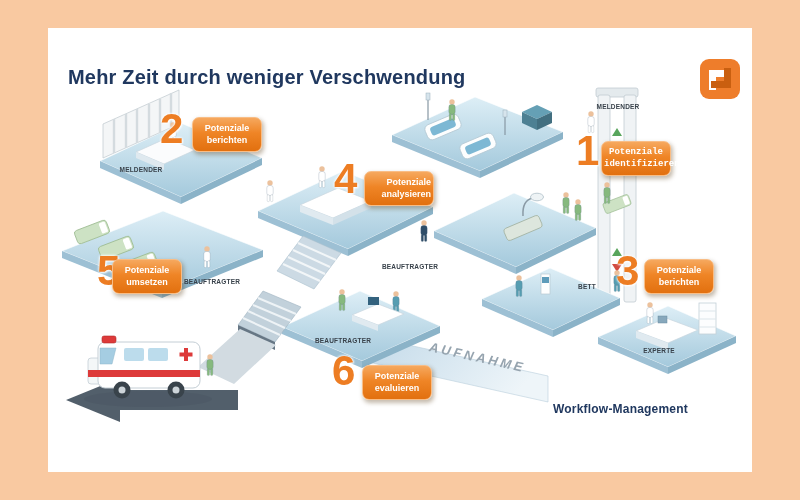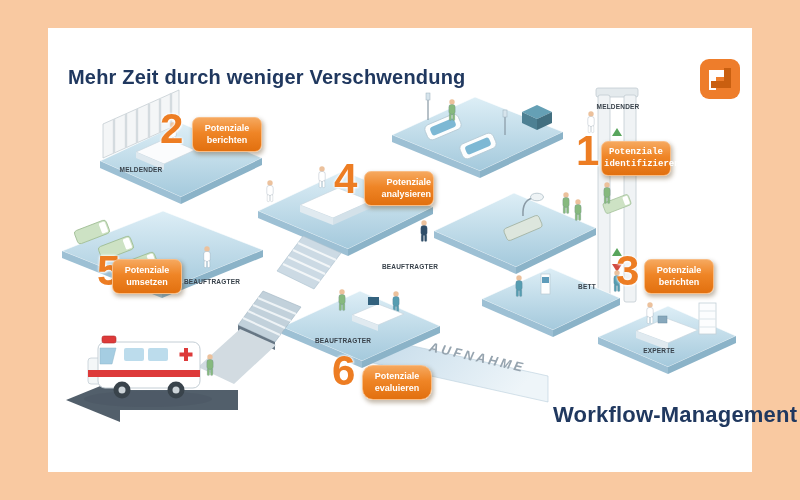--- a/index.html
+++ b/index.html
@@ -1,21 +1,21 @@
 <!DOCTYPE html>
 <html><head>
 <meta charset="utf-8">
 <style>
   html,body{margin:0;padding:0;}
   .canvas{position:relative;width:800px;height:500px;background:#f9c9a1;overflow:hidden;
           font-family:"Liberation Sans",sans-serif;}
   .slide{position:absolute;left:48px;top:28px;width:704px;height:444px;background:#ffffff;}
   .scene{position:absolute;left:0;top:0;pointer-events:none;}
   .title{position:absolute;left:68px;top:66px;font-size:20px;font-weight:600;color:#20385f;letter-spacing:.2px;}
-  .footer{position:absolute;left:553px;top:402px;font-size:22px;font-weight:600;color:#20385f;letter-spacing:.2px;}
+  .footer{position:absolute;left:553px;top:402px;font-size:12px;font-weight:600;color:#20385f;letter-spacing:.2px;}
   .logo{position:absolute;left:698px;top:57px;}
   .step-num{position:absolute;font-size:42px;font-weight:bold;color:#ed7d23;line-height:1;
             text-shadow:0 0 3px #fff,0 0 3px #fff,1px 1px 2px rgba(255,255,255,.9);}
   .callout{position:absolute;width:64px;padding:5px 2px;background:linear-gradient(180deg,#f6a85e 0%,#ef8526 45%,#e2700f 100%);
            border:1px solid #f8bd86;border-radius:7px;color:#fff;font-weight:bold;font-size:9px;
            text-align:center;line-height:1.3;box-shadow:1.5px 2.5px 4px rgba(90,60,20,.35);}
   .role{position:absolute;font-size:6.5px;font-weight:700;color:#39424b;letter-spacing:.2px;text-align:center;white-space:nowrap;}
   .aufnahme{position:absolute;left:428px;top:352px;width:120px;font-size:13px;font-weight:700;font-style:italic;
             color:#96a4af;letter-spacing:3px;transform:rotate(12.5deg);}
 </style>
@@ -247,21 +247,21 @@
   <div class="step-num" style="left:616px;top:250px;">3</div>
   <div class="step-num" style="left:334px;top:158px;">4</div>
   <div class="step-num" style="left:97px;top:250px;">5</div>
   <div class="step-num" style="left:332px;top:350px;">6</div>
 
   <div class="callout" style="left:601px;top:141px;font-family:Liberation Mono, monospace;">Potenziale identifizieren</div>
   <div class="callout" style="left:192px;top:117px;">Potenziale berichten</div>
   <div class="callout" style="left:644px;top:259px;">Potenziale berichten</div>
   <div class="callout" style="left:364px;top:171px;text-align:right;">Potenziale analysieren</div>
   <div class="callout" style="left:112px;top:259px;">Potenziale umsetzen</div>
-  <div class="callout" style="left:362px;top:365px;border-radius:11px;">Potenziale evaluieren</div>
+  <div class="callout" style="left:362px;top:365px;">Potenziale evaluieren</div>
 
   <div class="role" style="left:112px;top:166px;width:58px;">MELDENDER</div>
   <div class="role" style="left:592px;top:103px;width:52px;">MELDENDER</div>
   <div class="role" style="left:378px;top:263px;width:64px;">BEAUFTRAGTER</div>
   <div class="role" style="left:180px;top:278px;width:64px;">BEAUFTRAGTER</div>
   <div class="role" style="left:312px;top:337px;width:62px;">BEAUFTRAGTER</div>
   <div class="role" style="left:570px;top:283px;width:34px;">BETT</div>
   <div class="role" style="left:636px;top:347px;width:46px;">EXPERTE</div>
   <div class="aufnahme">AUFNAHME</div>
 </div>

